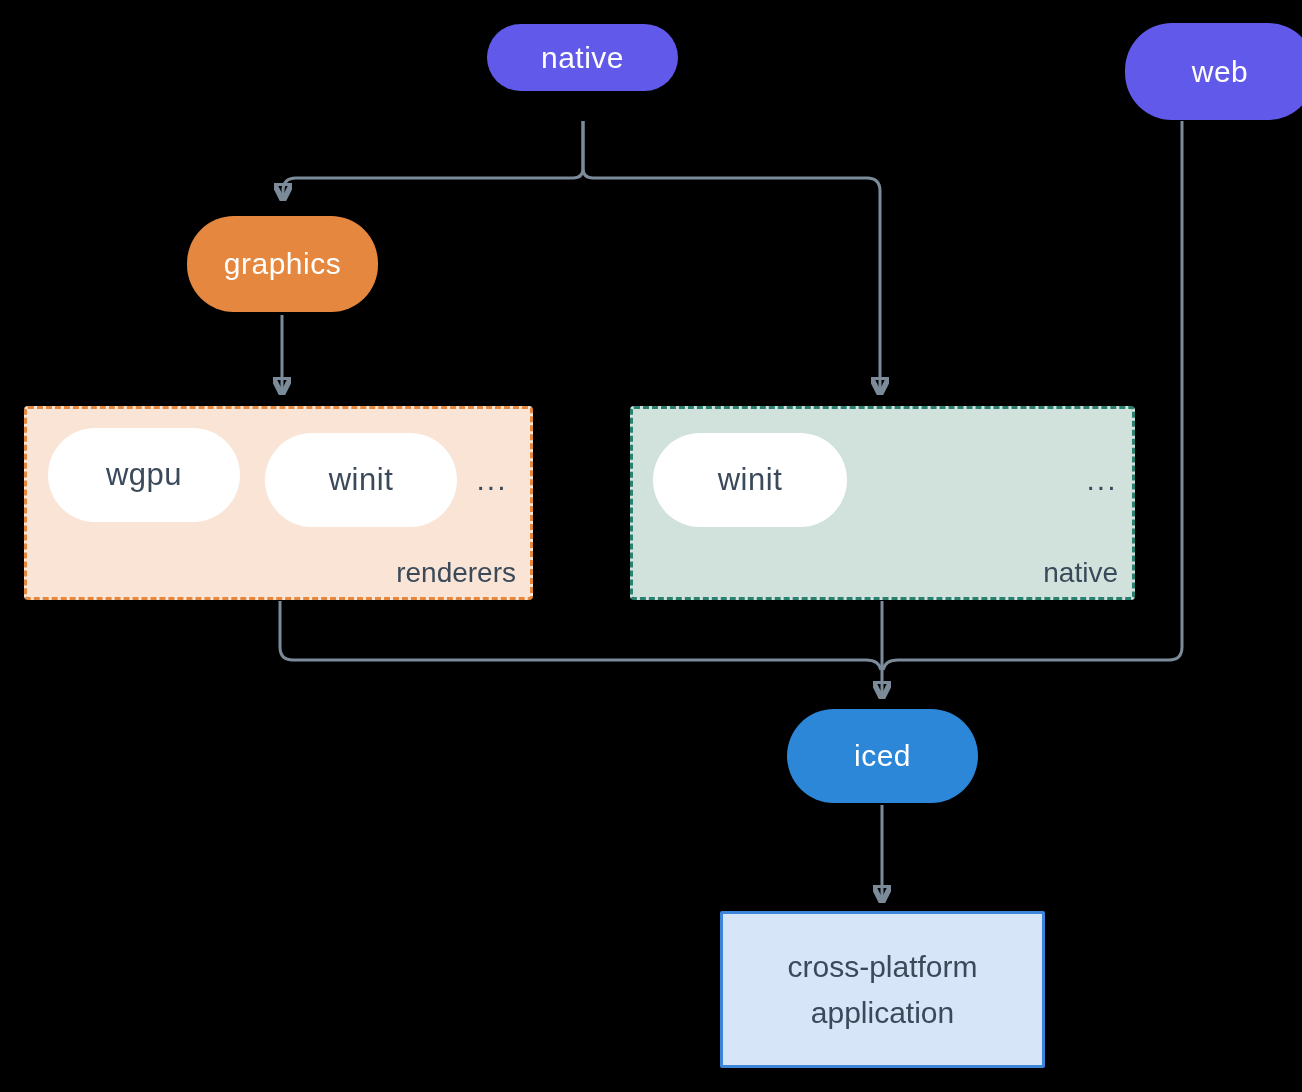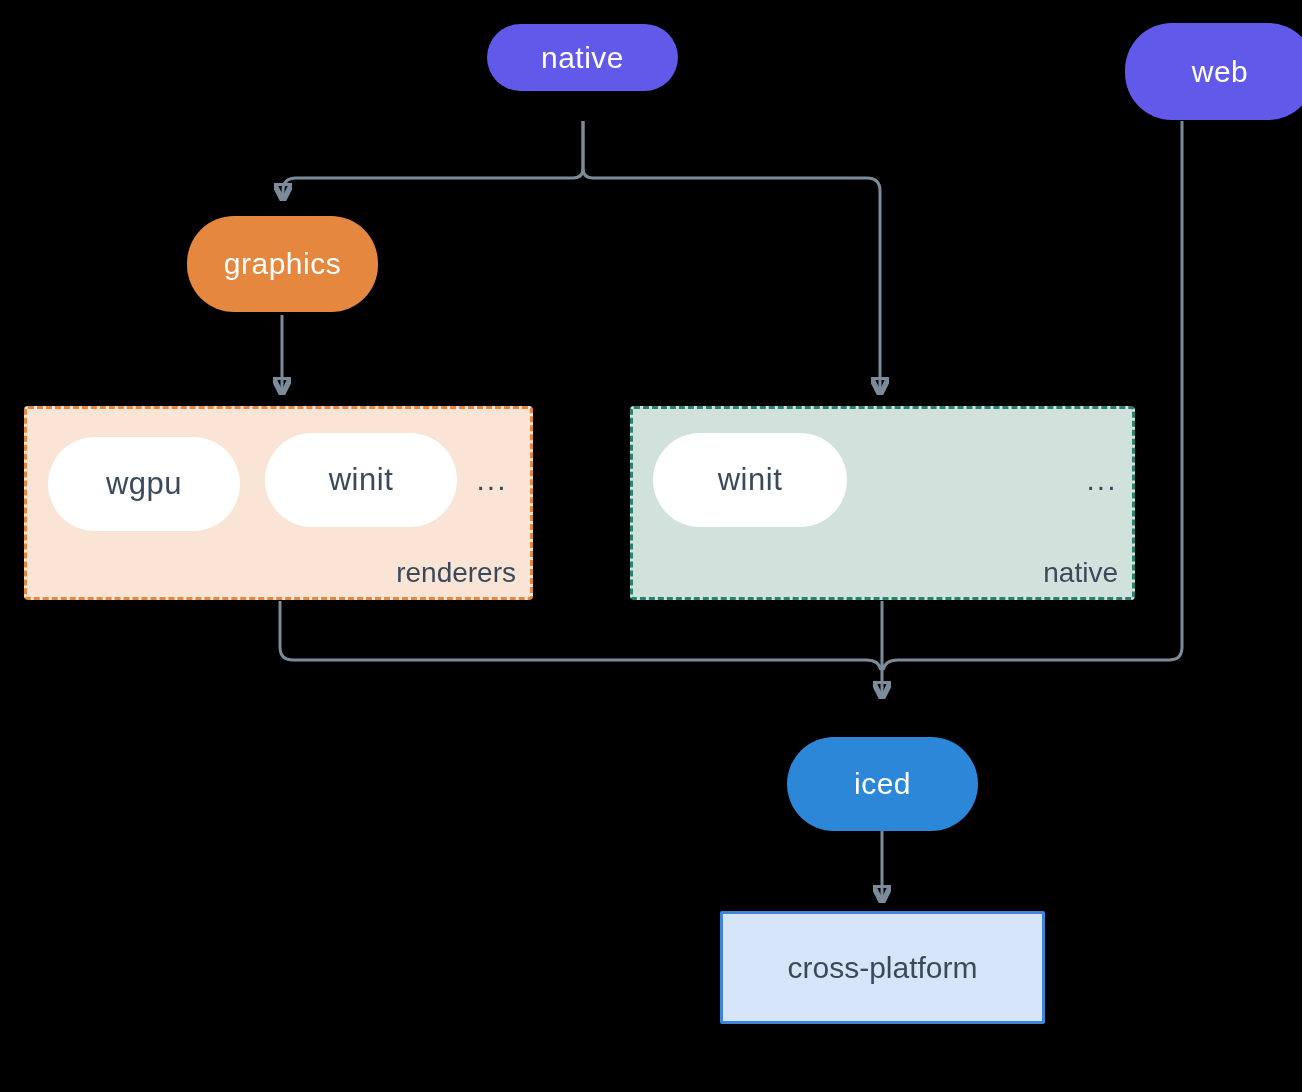--- a/index.html
+++ b/index.html
@@ -30,21 +30,21 @@
   .pill{
     position:absolute;
     display:flex;align-items:center;justify-content:center;
     border-radius:47px;
     font-size:30px;font-weight:400;
     color:var(--pill-text);
     letter-spacing:0.5px;
   }
   .pill.platform{background:var(--platform);}
   .pill.graphics{background:var(--graphics);}
-  .pill.iced{background:var(--iced);margin-top:28px;}
+  .pill.iced{background:var(--iced);}
   .pill.white{background:#ffffff;color:var(--dark-text);font-size:31px;}
   .group{
     position:absolute;
     box-sizing:border-box;
     border-radius:4px;
   }
   .group.renderers{
     background:var(--renderers-fill);
     border:3px dashed var(--renderers-border);
   }
@@ -59,21 +59,21 @@
     font-size:28px;color:var(--dark-text);
   }
   .ellipsis{
     position:absolute;
     display:flex;align-items:center;justify-content:center;
     font-size:30px;font-weight:500;letter-spacing:2px;
     color:var(--dark-text);
   }
   .app-box{
     position:absolute;
-    left:720px;top:911px;width:325px;height:113px;
+    left:720px;top:911px;width:325px;height:157px;
     box-sizing:border-box;
     background:var(--application-fill);
     border:3px solid var(--application-border);
     border-radius:2px;
     display:flex;flex-direction:column;align-items:center;justify-content:center;
     color:var(--dark-text);
     font-size:30px;line-height:46px;
   }
 </style>
 </head>
@@ -96,31 +96,32 @@
     <path d="M 882 805 V 898" marker-end="url(#arw)"></path>
   </svg>
 
   <div class="pill platform" style="left:487px;top:24px;width:191px;height:67px;">native</div>
 
   <div class="pill platform" style="left:1125px;top:23px;width:190px;height:97px;">web</div>
 
   <div class="pill graphics" style="left:187px;top:216px;width:191px;height:96px;">graphics</div>
 
   <div class="group renderers" style="left:24px;top:406px;width:509px;height:194px;">
-    <div class="pill white" style="left:21px;top:28px;width:192px;height:94px;">wgpu</div>
+    <div class="pill white" style="left:21px;top:19px;width:192px;height:94px;">wgpu</div>
     <div class="pill white" style="left:238px;top:24px;width:192px;height:94px;">winit</div>
     <div class="ellipsis" style="left:440px;top:24px;width:50px;height:94px;">...</div>
     <div class="group-label">renderers</div>
   </div>
 
   <div class="group shells" style="left:630px;top:406px;width:505px;height:194px;">
     <div class="pill white" style="left:20px;top:24px;width:194px;height:94px;">winit</div>
     <div class="ellipsis" style="left:444px;top:24px;width:50px;height:94px;">...</div>
     <div class="group-label">native</div>
   </div>
 
   <div class="pill iced" style="left:787px;top:709px;width:191px;height:94px;">iced</div>
 
   <div class="app-box">
     <span>cross-platform</span>
+    <span>application</span>
   </div>
 
 </div>
 
 </body></html>

